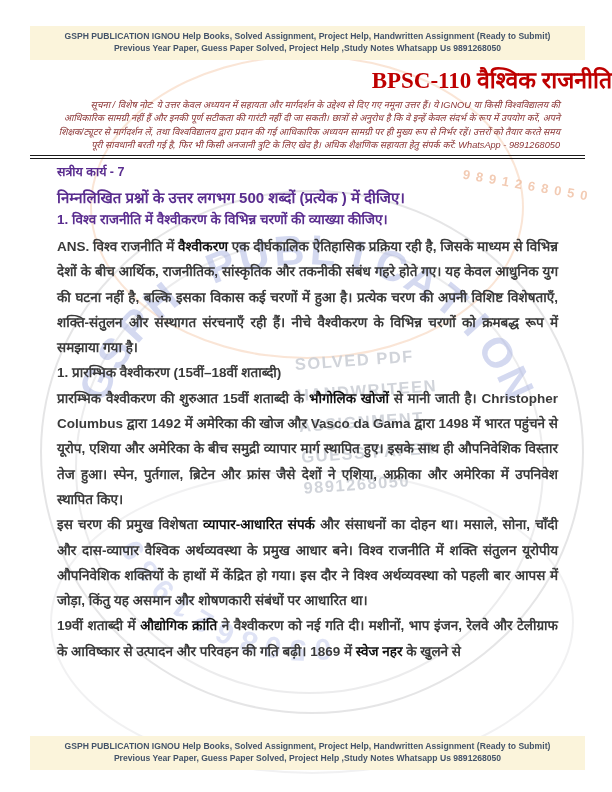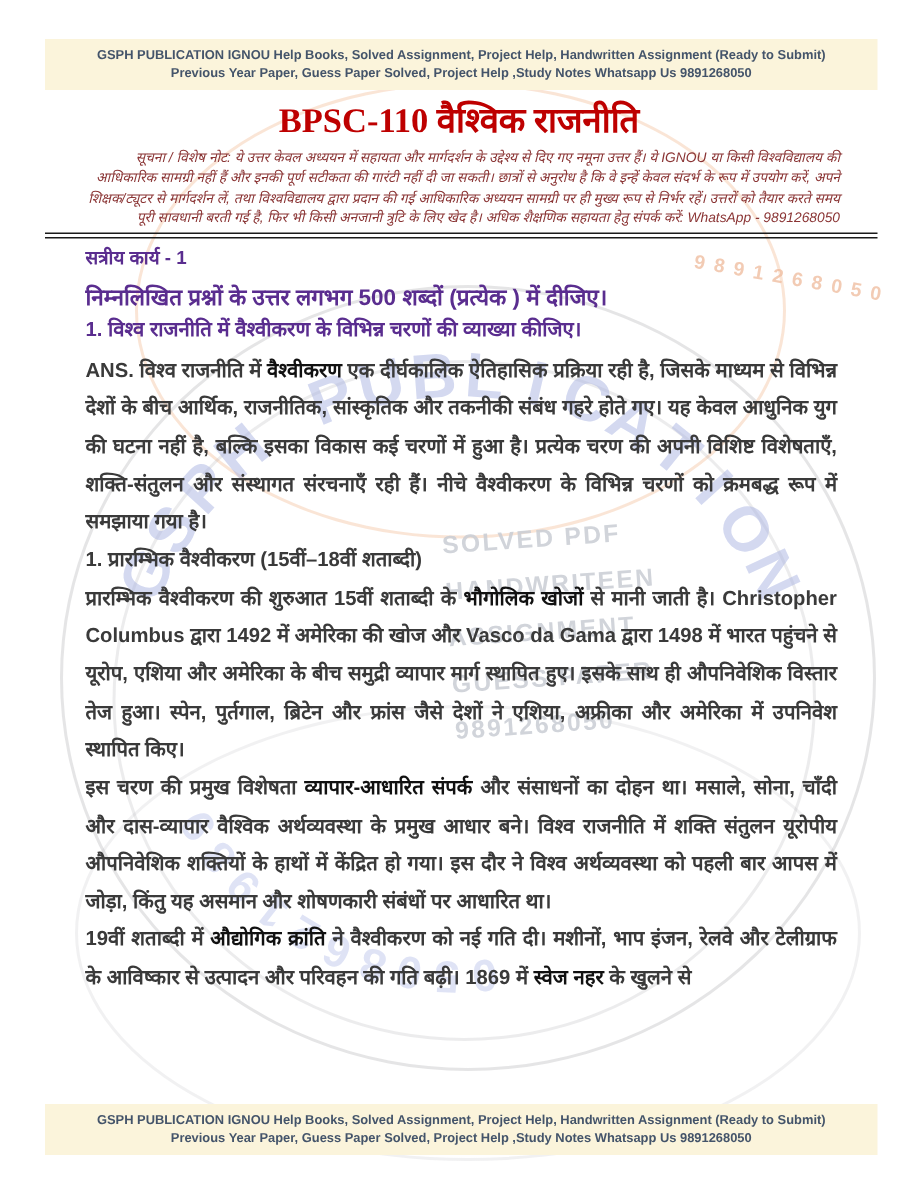--- a/index.html
+++ b/index.html
@@ -26,21 +26,21 @@
   .band{
     position:absolute;left:30px;right:27px;height:34px;
     background:var(--c-band-bg,#fbf4db);
     color:var(--c-band-text,#44546a);
     font-size:8.6px;font-weight:bold;line-height:11.8px;
     text-align:center;padding-top:5px;box-sizing:border-box;
   }
   .band-top{top:26px;}
   .band-bottom{top:736px;}
   .doc-title{
-    position:absolute;left:0;right:0;top:63px;text-align:center;
+    position:absolute;left:0;right:0;top:63px;text-align:right;
     font-family:"Liberation Serif","DejaVu Serif","DejaVu Sans",serif;
     font-weight:bold;font-size:23px;color:var(--c-title,#be0000);
   }
   .disclaimer{
     position:absolute;left:52px;width:508px;top:99px;
     font-size:9.2px;font-style:italic;line-height:13.4px;text-align:right;
     color:var(--c-disclaimer,#8a3434);
   }
   .separator{
     position:absolute;left:30px;right:27px;top:155px;height:2px;
@@ -124,21 +124,21 @@
       <div>GSPH PUBLICATION IGNOU Help Books, Solved Assignment, Project Help, Handwritten Assignment (Ready to Submit)</div>
       <div>Previous Year Paper, Guess Paper Solved, Project Help ,Study Notes Whatsapp Us 9891268050</div>
     </div>
 
     <div class="doc-title">BPSC-110 वैश्विक राजनीति</div>
 
     <div class="disclaimer">सूचना / विशेष नोट: ये उत्तर केवल अध्ययन में सहायता और मार्गदर्शन के उद्देश्य से दिए गए नमूना उत्तर हैं। ये IGNOU या किसी विश्वविद्यालय की आधिकारिक सामग्री नहीं हैं और इनकी पूर्ण सटीकता की गारंटी नहीं दी जा सकती। छात्रों से अनुरोध है कि वे इन्हें केवल संदर्भ के रूप में उपयोग करें, अपने शिक्षक/ट्यूटर से मार्गदर्शन लें, तथा विश्वविद्यालय द्वारा प्रदान की गई आधिकारिक अध्ययन सामग्री पर ही मुख्य रूप से निर्भर रहें। उत्तरों को तैयार करते समय पूरी सावधानी बरती गई है, फिर भी किसी अनजानी त्रुटि के लिए खेद है। अधिक शैक्षणिक सहायता हेतु संपर्क करें: WhatsApp - 9891268050</div>
 
     <div class="separator"></div>
 
-    <div class="section-title">सत्रीय कार्य - 1</div>
+    <div class="section-title">सत्रीय कार्य - 7</div>
     <div class="instruction">निम्नलिखित प्रश्नों के उत्तर लगभग 500 शब्दों (प्रत्येक ) में दीजिए।</div>
     <div class="question">1. विश्व राजनीति में वैश्वीकरण के विभिन्न चरणों की व्याख्या कीजिए।</div>
 
     <div class="answer">
         <div class="para body"><span>ANS. विश्व राजनीति में </span><b>वैश्वीकरण</b><span> एक दीर्घकालिक ऐतिहासिक प्रक्रिया रही है, जिसके माध्यम से विभिन्न देशों के बीच आर्थिक, राजनीतिक, सांस्कृतिक और तकनीकी संबंध गहरे होते गए। यह केवल आधुनिक युग की घटना नहीं है, बल्कि इसका विकास कई चरणों में हुआ है। प्रत्येक चरण की अपनी विशिष्ट विशेषताएँ, शक्ति-संतुलन और संस्थागत संरचनाएँ रही हैं। नीचे वैश्वीकरण के विभिन्न चरणों को क्रमबद्ध रूप में समझाया गया है।</span></div>
         <div class="para sub"><span>1. प्रारम्भिक वैश्वीकरण (15वीं–18वीं शताब्दी)</span></div>
         <div class="para body"><span>प्रारम्भिक वैश्वीकरण की शुरुआत 15वीं शताब्दी के </span><b>भौगोलिक खोजों</b><span> से मानी जाती है। Christopher Columbus द्वारा 1492 में अमेरिका की खोज और Vasco da Gama द्वारा 1498 में भारत पहुंचने से यूरोप, एशिया और अमेरिका के बीच समुद्री व्यापार मार्ग स्थापित हुए। इसके साथ ही औपनिवेशिक विस्तार तेज हुआ। स्पेन, पुर्तगाल, ब्रिटेन और फ्रांस जैसे देशों ने एशिया, अफ्रीका और अमेरिका में उपनिवेश स्थापित किए।</span></div>
         <div class="para body"><span>इस चरण की प्रमुख विशेषता </span><b>व्यापार-आधारित संपर्क</b><span> और संसाधनों का दोहन था। मसाले, सोना, चाँदी और दास-व्यापार वैश्विक अर्थव्यवस्था के प्रमुख आधार बने। विश्व राजनीति में शक्ति संतुलन यूरोपीय औपनिवेशिक शक्तियों के हाथों में केंद्रित हो गया। इस दौर ने विश्व अर्थव्यवस्था को पहली बार आपस में जोड़ा, किंतु यह असमान और शोषणकारी संबंधों पर आधारित था।</span></div>
         <div class="para body"><span>19वीं शताब्दी में </span><b>औद्योगिक क्रांति</b><span> ने वैश्वीकरण को नई गति दी। मशीनों, भाप इंजन, रेलवे और टेलीग्राफ के आविष्कार से उत्पादन और परिवहन की गति बढ़ी। 1869 में </span><b>स्वेज नहर</b><span> के खुलने से</span></div>
       </div>

